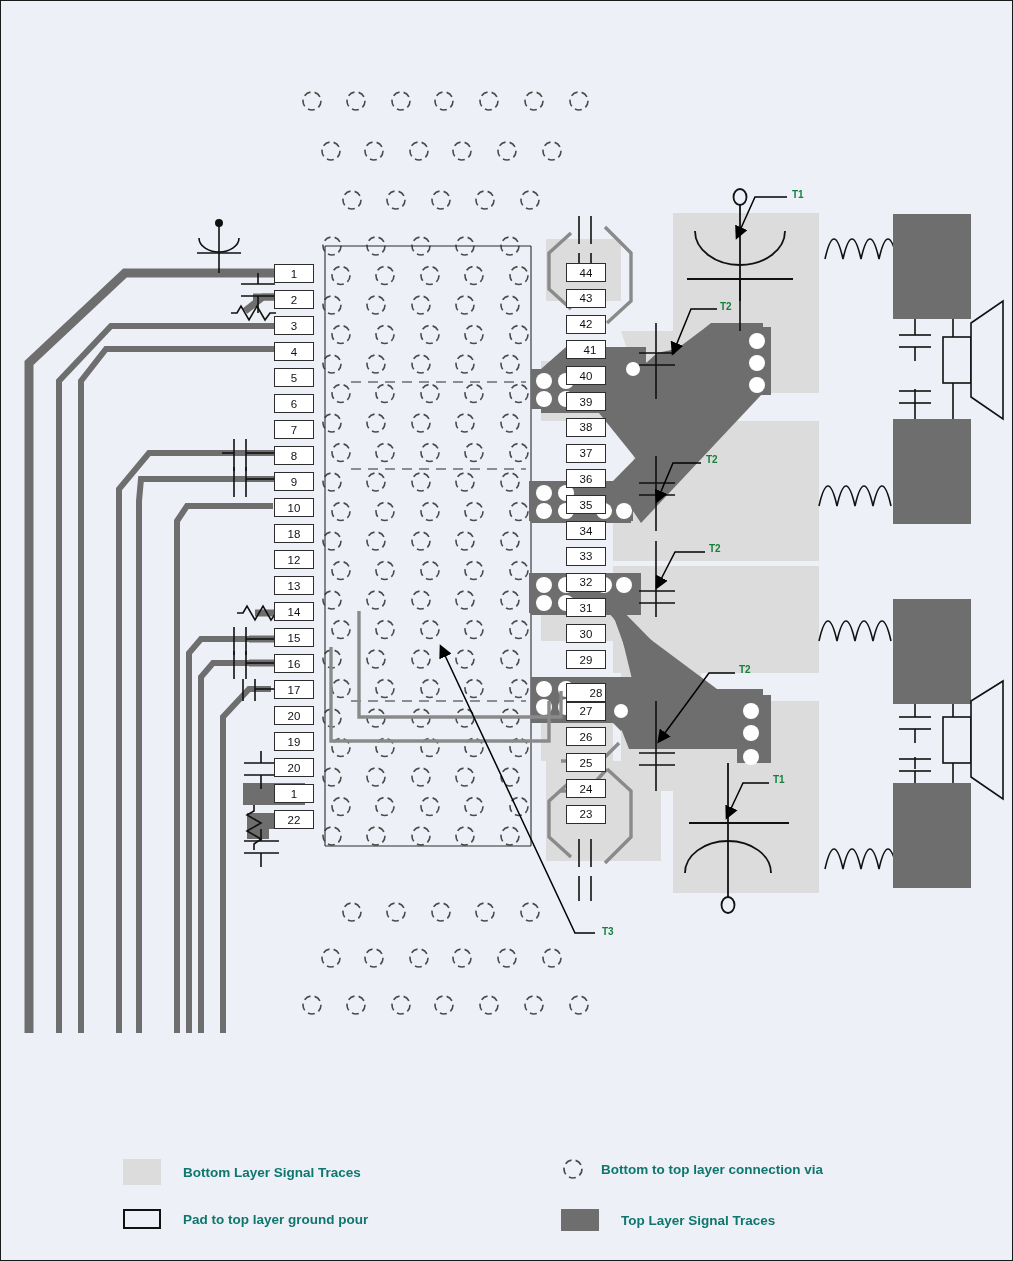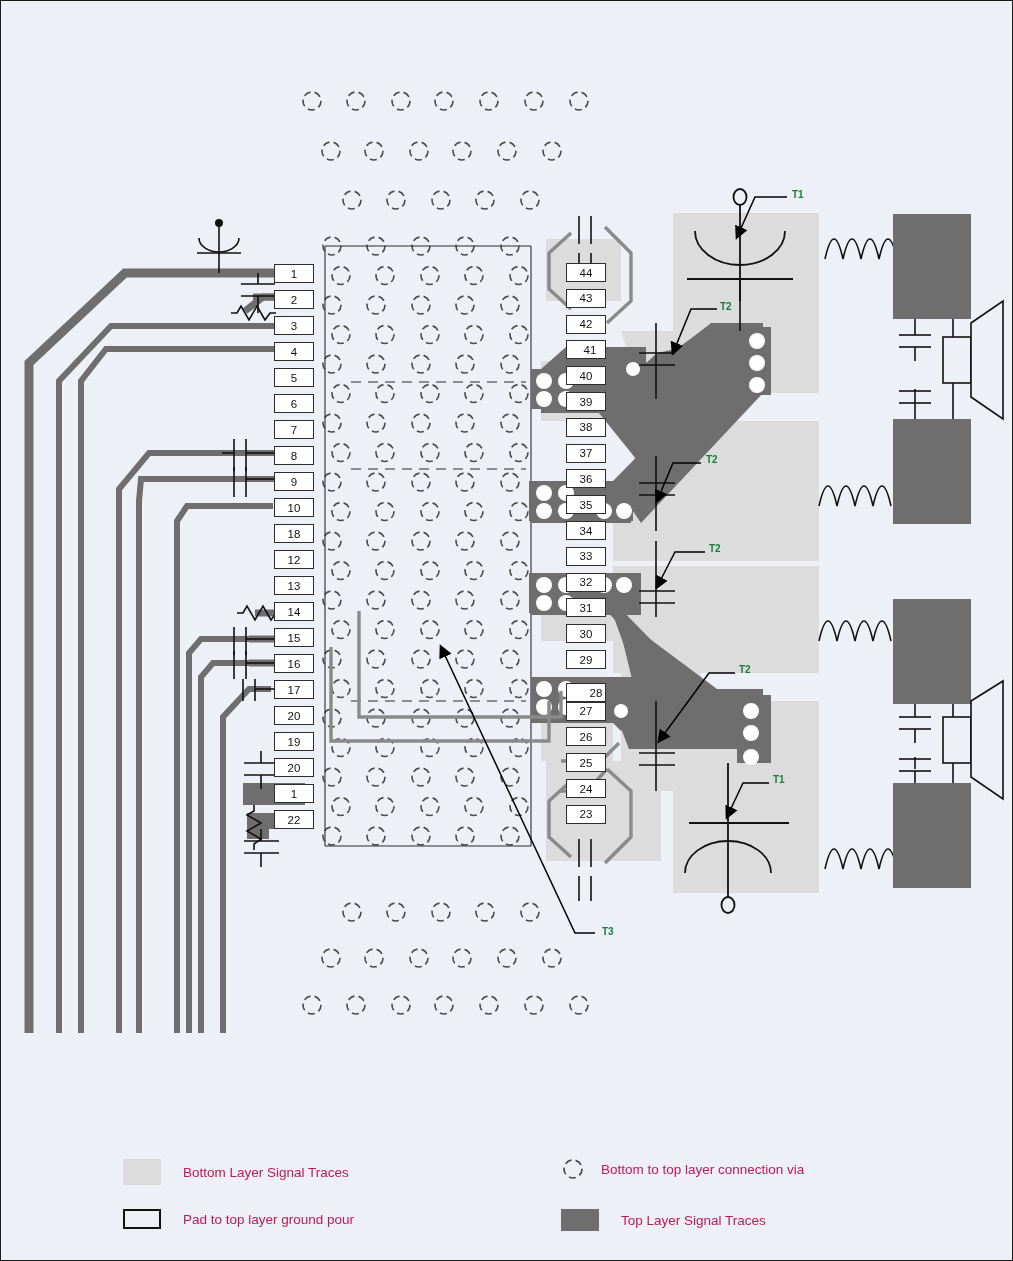--- a/index.html
+++ b/index.html
@@ -11,21 +11,21 @@
   }
   svg.layer{position:absolute;left:0;top:0;width:1013px;height:1261px;}
   .titlebox{
     position:absolute;left:14px;top:1032px;width:953px;height:110px;
     background:#ffffff;border:1px solid #2b2b2b;border-radius:20px;
     box-sizing:border-box;display:flex;align-items:center;justify-content:center;
   }
   .titlebox span{font-size:36px;color:#0d0d0d;letter-spacing:.2px;}
   .legend{position:absolute;left:0;top:1148px;width:1013px;height:95px;}
   .legrow{position:absolute;display:flex;align-items:center;}
-  .legrow .lbl{font-size:13.5px;color:#be185d;}
+  .legrow .lbl{font-size:13.5px;color:#0f766e;font-weight:bold;}
   .sw-bottom{width:38px;height:26px;background:#dcdcdc;margin-right:22px;}
   .sw-top{width:38px;height:22px;background:#6e6e6e;margin-right:22px;}
   .sw-pad{width:38px;height:20px;background:#edf0f6;border:2px solid #111;
           box-sizing:border-box;margin-right:22px;}
   .sw-via{width:24px;height:24px;margin-right:16px;position:relative;}
   .pin{
     position:absolute;background:#ffffff;border:1.1px solid #2d2d2d;
     box-sizing:border-box;display:flex;align-items:center;justify-content:center;
     font-size:11.5px;color:#111;
   }

